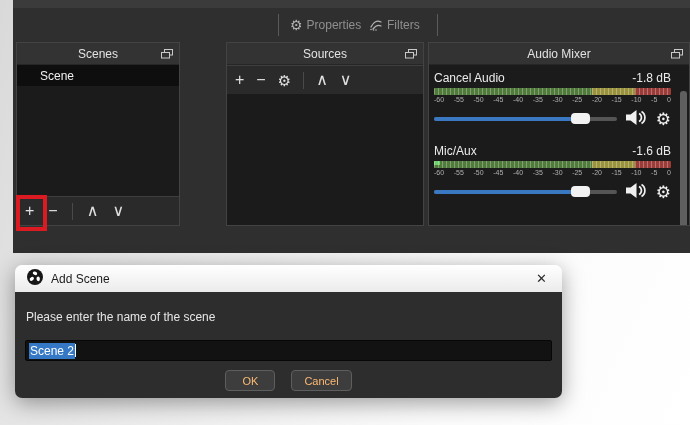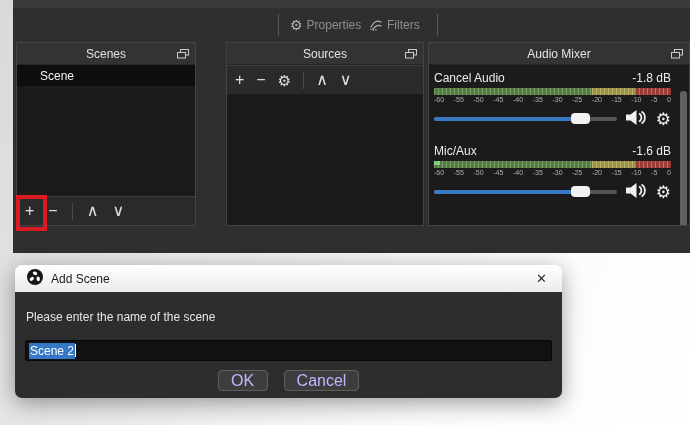--- a/index.html
+++ b/index.html
@@ -59,21 +59,21 @@
   .dialog { position:absolute; left:15px; top:265px; width:547px; height:133px; border-radius:8px; box-shadow:0 5px 22px rgba(0,0,0,.38); z-index:10; }
   .dialog-titlebar { height:27px; background:linear-gradient(#ffffff,#ebebeb); border-radius:7px 7px 0 0; display:flex; align-items:center; padding:0 12px; gap:8px; color:#1b1b1b; }
   .dialog-title { flex:1; }
   .dialog-close { color:#2c2c2c; font-size:13px; cursor:pointer; padding:0 3px; }
   .dialog-body { height:106px; background:#2d2d2d; border-radius:0 0 7px 7px; position:relative; }
   .dialog-prompt { position:absolute; left:11px; top:18px; color:#e6e6e6; }
   .dialog-input { position:absolute; left:10px; top:48px; width:527px; height:21px; background:#121212; border:1px solid #070707; border-radius:2px; display:flex; align-items:center; padding-left:3px; color:#ffffff; cursor:text; }
   .sel { background:var(--selection,#3478c6); padding:1px 1px; }
   .caret { display:inline-block; width:1px; height:13px; background:#ffffff; vertical-align:middle; }
   .dialog-buttons { position:absolute; left:0; right:0; top:78px; display:flex; justify-content:center; gap:16px; }
-  .dlg-btn { min-width:50px; height:21px; background:#3d3d3d; border:1px solid #5e5e5e; border-radius:4px; color:#c4b5fd; font-size:16px; display:flex; align-items:center; justify-content:center; padding:0 12px; cursor:pointer; }
+  .dlg-btn { min-width:50px; height:21px; background:#3d3d3d; border:1px solid #5e5e5e; border-radius:4px; color:#fdba74; font-size:11px; display:flex; align-items:center; justify-content:center; padding:0 12px; cursor:pointer; }
 </style>
 </head>
 <body>
 
 <div class="obs-window">
   <div class="obs-topstrip"></div>
 
   <div class="obs-toolbar">
     <div class="vsep" style="left:265px"></div>
     <div class="tb-btn" style="left:277px">
@@ -92,21 +92,21 @@
               <circle cx="5.5" cy="13" r=".8"></circle>
               <circle cx="8" cy="13" r=".8"></circle>
             </g>
           </svg>
       </span>
       <span>Filters</span>
     </div>
     <div class="vsep" style="left:424px"></div>
   </div>
 
-  <div class="panel" style="left:3px; width:180px;">
+  <div class="panel" style="left:3px; width:164px;">
     <div class="panel-header">
       <span>Scenes</span>
       <span class="popout">
         <svg width="12" height="10" viewBox="0 0 12 10">
             <rect x="3.5" y="0.5" width="8" height="5.5" fill="none" stroke="#c9c9c9"></rect>
             <rect x="0.5" y="3.5" width="8" height="5.5" fill="#333333" stroke="#c9c9c9"></rect>
           </svg>
       </span>
     </div>
     <div class="panel-body">

